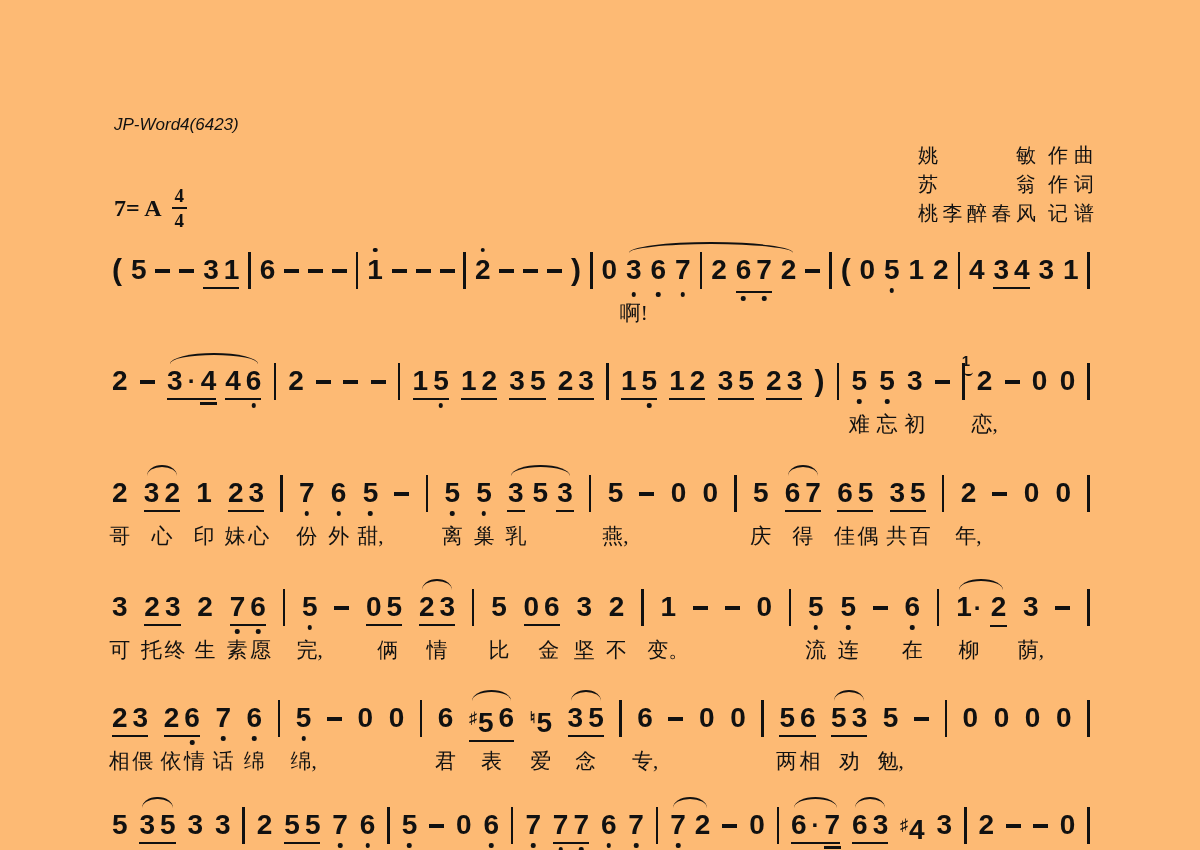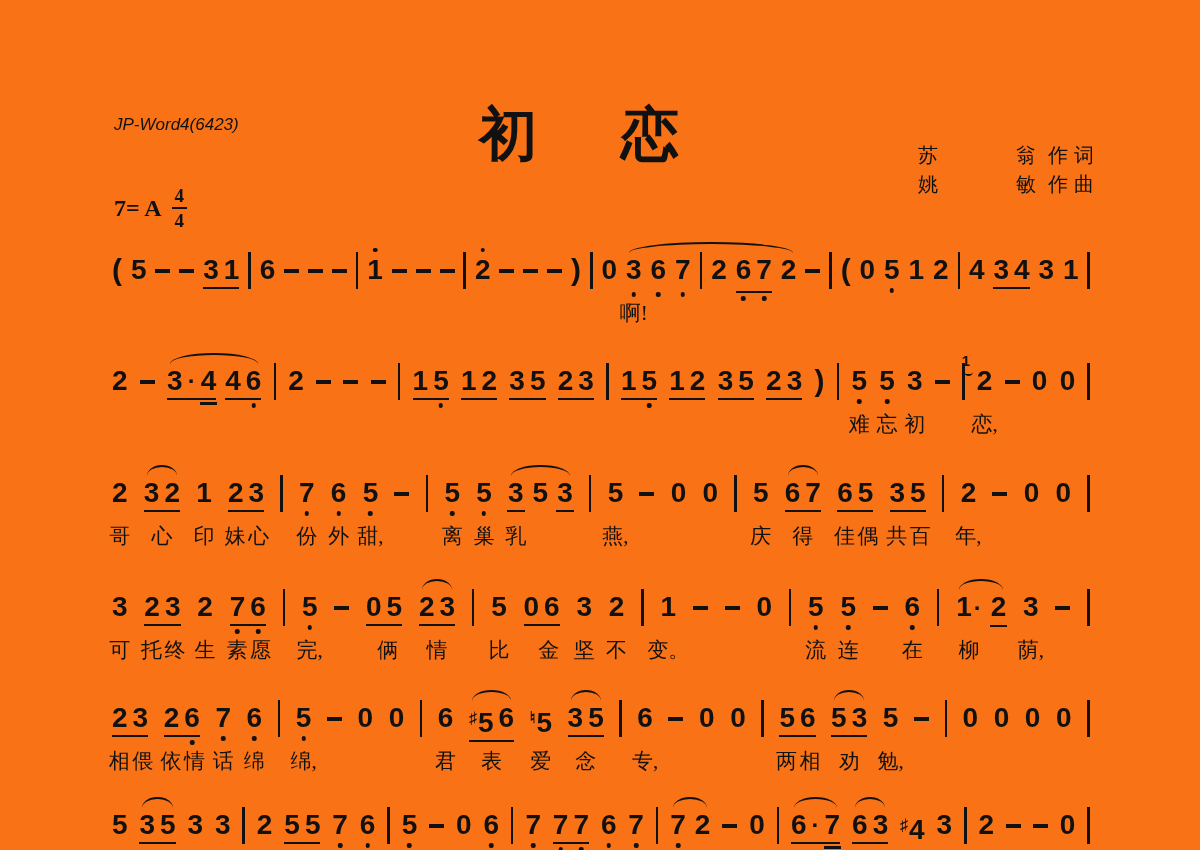--- a/index.html
+++ b/index.html
@@ -1,16 +1,16 @@
 <!DOCTYPE html>
 <html><head>
 <meta charset="utf-8">
 <style>
   html,body{margin:0;padding:0;background:#fff;}
-  .page{position:relative;width:1200px;height:850px;background:#f97316;color:#111;overflow:hidden;}
+  .page{position:relative;width:1200px;height:850px;background:#fdba74;color:#111;overflow:hidden;}
   .watermark{position:absolute;left:114px;top:115px;font:italic 17px "Liberation Sans",sans-serif;}
   .title{position:absolute;left:479px;top:102px;margin:0;font-family:"Liberation Serif",serif;font-weight:bold;font-size:58px;line-height:1.15;letter-spacing:84px;white-space:nowrap;}
   .keysig{position:absolute;left:114px;top:186px;display:flex;align-items:center;gap:10px;font-family:"Liberation Serif",serif;font-weight:bold;font-size:24px;}
   .frac{display:inline-flex;flex-direction:column;align-items:center;line-height:1;font-size:19px;font-weight:bold;}
   .fline{width:15px;height:2px;background:#111;margin:2px 0;}
   .singer{position:absolute;left:0;top:196px;width:1200px;text-align:center;font:20px "Liberation Serif",serif;}
   .credits{position:absolute;right:106px;top:141px;font-family:"Liberation Serif",serif;font-size:20px;line-height:29px;}
   .credit-row{display:flex;gap:12px;justify-content:flex-end;}
   .credit-name{display:inline-block;width:118px;text-align:justify;text-align-last:justify;}
   .credit-role{display:inline-block;width:46px;text-align:justify;text-align-last:justify;}
@@ -35,37 +35,40 @@
   .grace{position:absolute;top:-13px;left:-15px;font-size:15px;line-height:1;font-weight:bold;font-style:normal;}
   .garc{position:absolute;top:15px;left:2px;width:9px;height:6px;border-bottom:2px solid #111;border-radius:0 0 100% 100%/0 0 100% 100%;}
   .lyrics{position:absolute;left:112px;width:978px;height:30px;font-family:"Liberation Serif",serif;font-size:21px;line-height:28px;}
   .syl{position:absolute;transform:translateX(-50%);white-space:nowrap;}
 </style>
 </head>
 <body>
 
 <div class="page">
   <div class="watermark">JP-Word4(6423)</div>
-  <h1 class="title">初恋</h1>
   <div class="keysig">
     <span>7= A</span>
     <span class="frac">
       <b>4</b>
       <i class="fline"></i>
       <b>4</b>
     </span>
   </div>
   <div class="credits">
     <div class="credit-row">
+      <span class="credit-name">姚敏</span>
+      <span class="credit-role">作曲</span>
+    </div>
+    <div class="credit-row">
       <span class="credit-name">苏翁</span>
       <span class="credit-role">作词</span>
     </div>
     <div class="credit-row">
-      <span class="credit-name">姚敏</span>
-      <span class="credit-role">作曲</span>
+      <span class="credit-name">桃李醉春风</span>
+      <span class="credit-role">记谱</span>
     </div>
   </div>
   <div id="score">
       <div class="music-line" style="top: 255px;">
         <span class="tok par">(</span>
         <span class="tok note"><b class="dg">5</b></span>
         <span class="dash"></span>
         <span class="dash"></span>
         <span class="tok grp">
           <span class="gi"><b class="dg">3</b></span>

